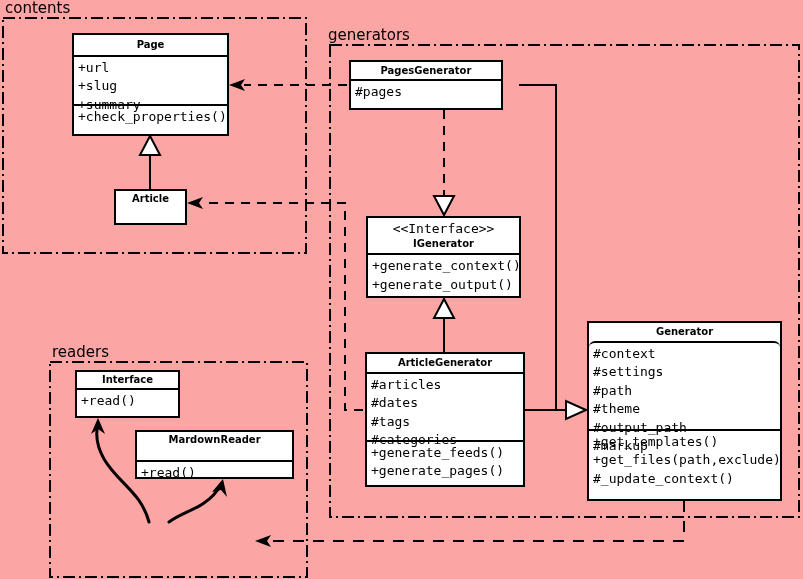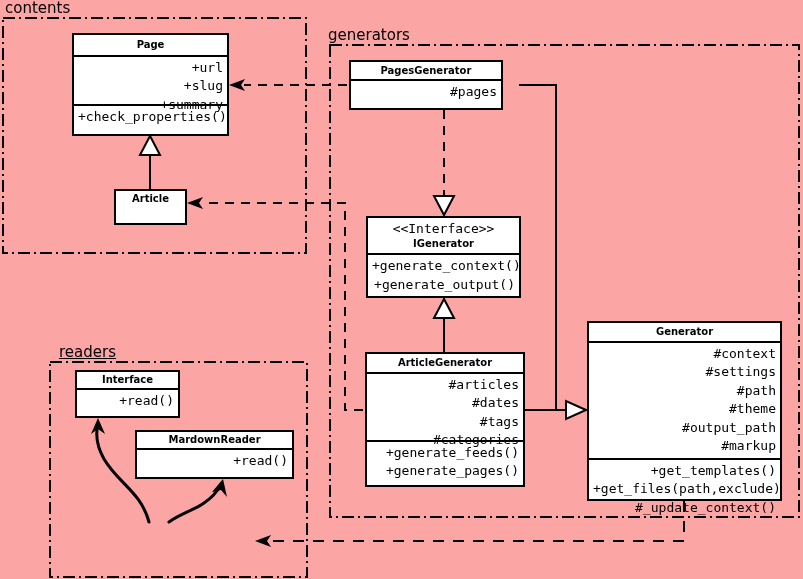--- a/index.html
+++ b/index.html
@@ -62,21 +62,21 @@
     font-size: 13px;
     font-family: "DejaVu Sans Mono", monospace;
     color: #000000;
     line-height: 1.25;
   }
   .cls .members {
     font-family: "DejaVu Sans Mono", monospace;
     font-size: 13px;
     color: #000000;
     line-height: 1.42;
-    text-align: right;
+    text-align: left;
     white-space: nowrap;
   }
   .cls .members div { line-height: 1.42; }
   
   .fnbox {
     position: absolute;
     box-sizing: border-box;
     border: 2px solid #000000;
     background: #ffffff;
     display: flex;
@@ -164,21 +164,21 @@
     </g>
 
     <g>
       <path d="M169,522 C180,514 194,510 204,503 C216,495 219,488 221,484" fill="none" stroke="#000000" stroke-width="3" stroke-linecap="round"></path>
       <path d="M223,479 L212,492 L221,490 L227,497 z" fill="#000000"></path>
     </g>
   </svg>
 
   <div class="pkg-label" style="left:5px; top:1px;">contents</div>
   <div class="pkg-label" style="left:328px; top:28px;">generators</div>
-  <div class="pkg-label" style="left:59px; top:345px;text-decoration:underline;">readers</div>
+  <div class="pkg-label" style="left:52px; top:345px;">readers</div>
 
   <div class="cls" style="left:72px; top:33px; width:157px; height:103px;">
     <div class="sect name">Page</div>
     <div class="sect members" style="height:49px;">
       <div>+url</div>
       <div>+slug</div>
       <div>+summary</div>
     </div>
     <div class="sect members">
       <div>+check_properties()</div>
@@ -216,21 +216,21 @@
       <div>#categories</div>
     </div>
     <div class="sect members">
       <div>+generate_feeds()</div>
       <div>+generate_pages()</div>
     </div>
   </div>
 
   <div class="cls" style="left:587px; top:321px; width:195px; height:180px;">
     <div class="sect name" style="padding-top:2px; padding-bottom:3px;">Generator</div>
-    <div class="sect members" style="height:117px;">
+    <div class="sect members" style="height:88px;border-radius:6px;">
       <div>#context</div>
       <div>#settings</div>
       <div>#path</div>
       <div>#theme</div>
       <div>#output_path</div>
       <div>#markup</div>
     </div>
     <div class="sect members">
       <div>+get_templates()</div>
       <div>+get_files(path,exclude)</div>
@@ -239,20 +239,20 @@
   </div>
 
   <div class="cls" style="left:75px; top:370px; width:105px; height:48px;">
     <div class="sect name" style="padding-top:1px; padding-bottom:2px;">Interface</div>
     <div class="sect members">
       <div>+read()</div>
     </div>
   </div>
 
   <div class="cls" style="left:135px; top:430px; width:159px; height:49px;">
-    <div class="sect name" style="padding-top:1px; padding-bottom:2px;">MardownReader</div>
+    <div class="sect name" style="padding-top:1px; padding-bottom:14px;">MardownReader</div>
     <div class="sect members">
       <div>+read()</div>
     </div>
   </div>
 
 
 </div>
 
 </body></html>

